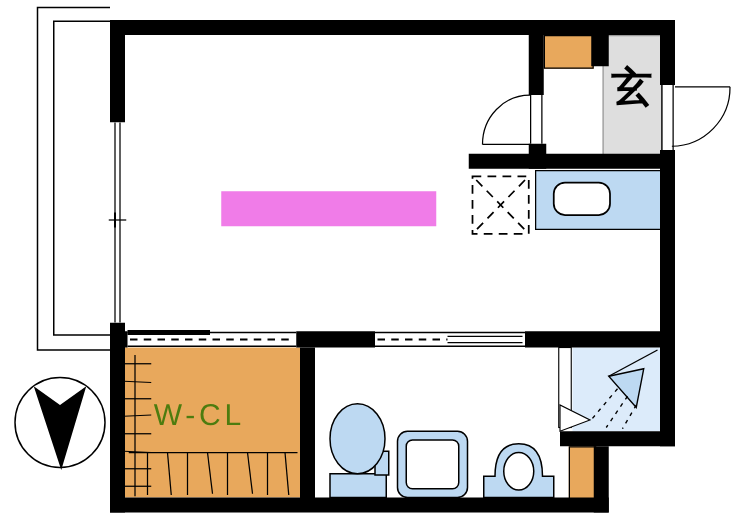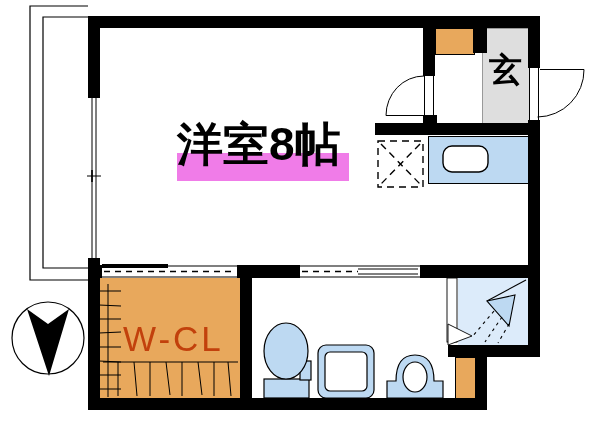--- a/index.html
+++ b/index.html
@@ -8,21 +8,21 @@
     font-family:"Liberation Sans", sans-serif;
   }
   .wall{position:absolute;background:var(--wall_black,#000);}
   .region{position:absolute;}
   #svgov{position:absolute;left:0;top:0;width:600px;height:422px;}
   .lbl{position:absolute;color:#000;white-space:nowrap;line-height:1;}
   #main-room-label{left:177px;top:121px;font-size:46px;font-weight:bold;letter-spacing:0px;z-index:5;}
   #main-room-highlight{position:absolute;left:177px;top:153px;width:172px;height:28px;
     background:var(--label_highlight_pink,#F07CE8);z-index:4;}
   #genkan-label{left:489px;top:53px;font-size:33px;font-weight:bold;z-index:5;}
-  #wcl-label{left:123px;top:321px;font-size:35px;font-weight:normal;letter-spacing:3px;z-index:5;color:#c2410c;}
+  #wcl-label{left:123px;top:321px;font-size:24px;font-weight:normal;letter-spacing:3px;z-index:5;color:#4d7c0f;}
   .wood{background:var(--wood_orange,#E8A85C);}
   .gray{background:var(--genkan_gray,#DEDEDE);}
   .blue{background:var(--fixture_blue,#BDD9F2);}
   .showerblue{background:var(--shower_floor_blue,#DCEBFA);}
 </style>
 </head>
 <body>
 
 <div id="stage">
 
@@ -154,17 +154,16 @@
       <line x1="228" y1="362" x2="231" y2="396"></line>
     </g>
 
     <g>
       <circle cx="48" cy="338" r="36" fill="#fff" stroke="#000" stroke-width="1.2"></circle>
       <polygon points="27,309 48,324 69,309 49,376" fill="#000"></polygon>
     </g>
   </svg>
 
   <div id="main-room-highlight"></div>
-  <div id="main-room-label" class="lbl">洋室8帖</div>
   <div id="genkan-label" class="lbl">玄</div>
   <div id="wcl-label" class="lbl">W-CL</div>
 
 </div>
 
 </body></html>

